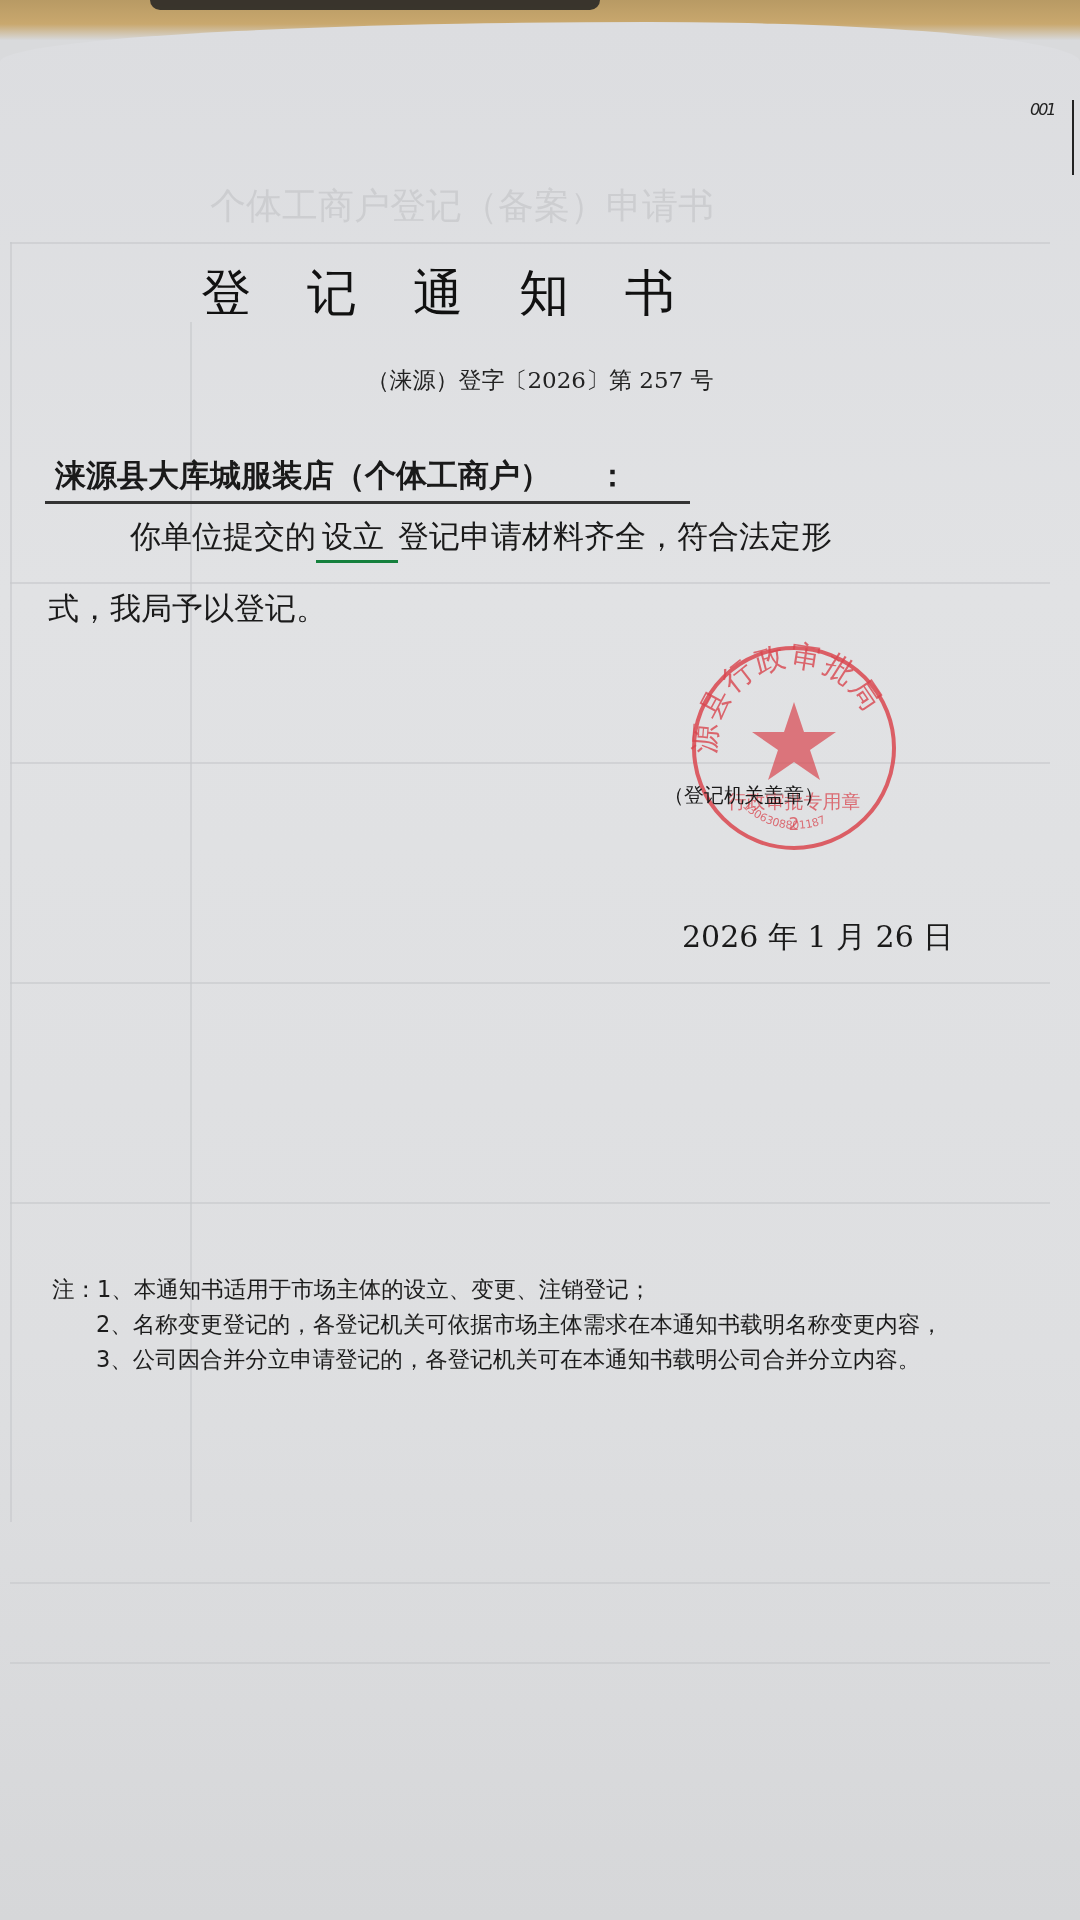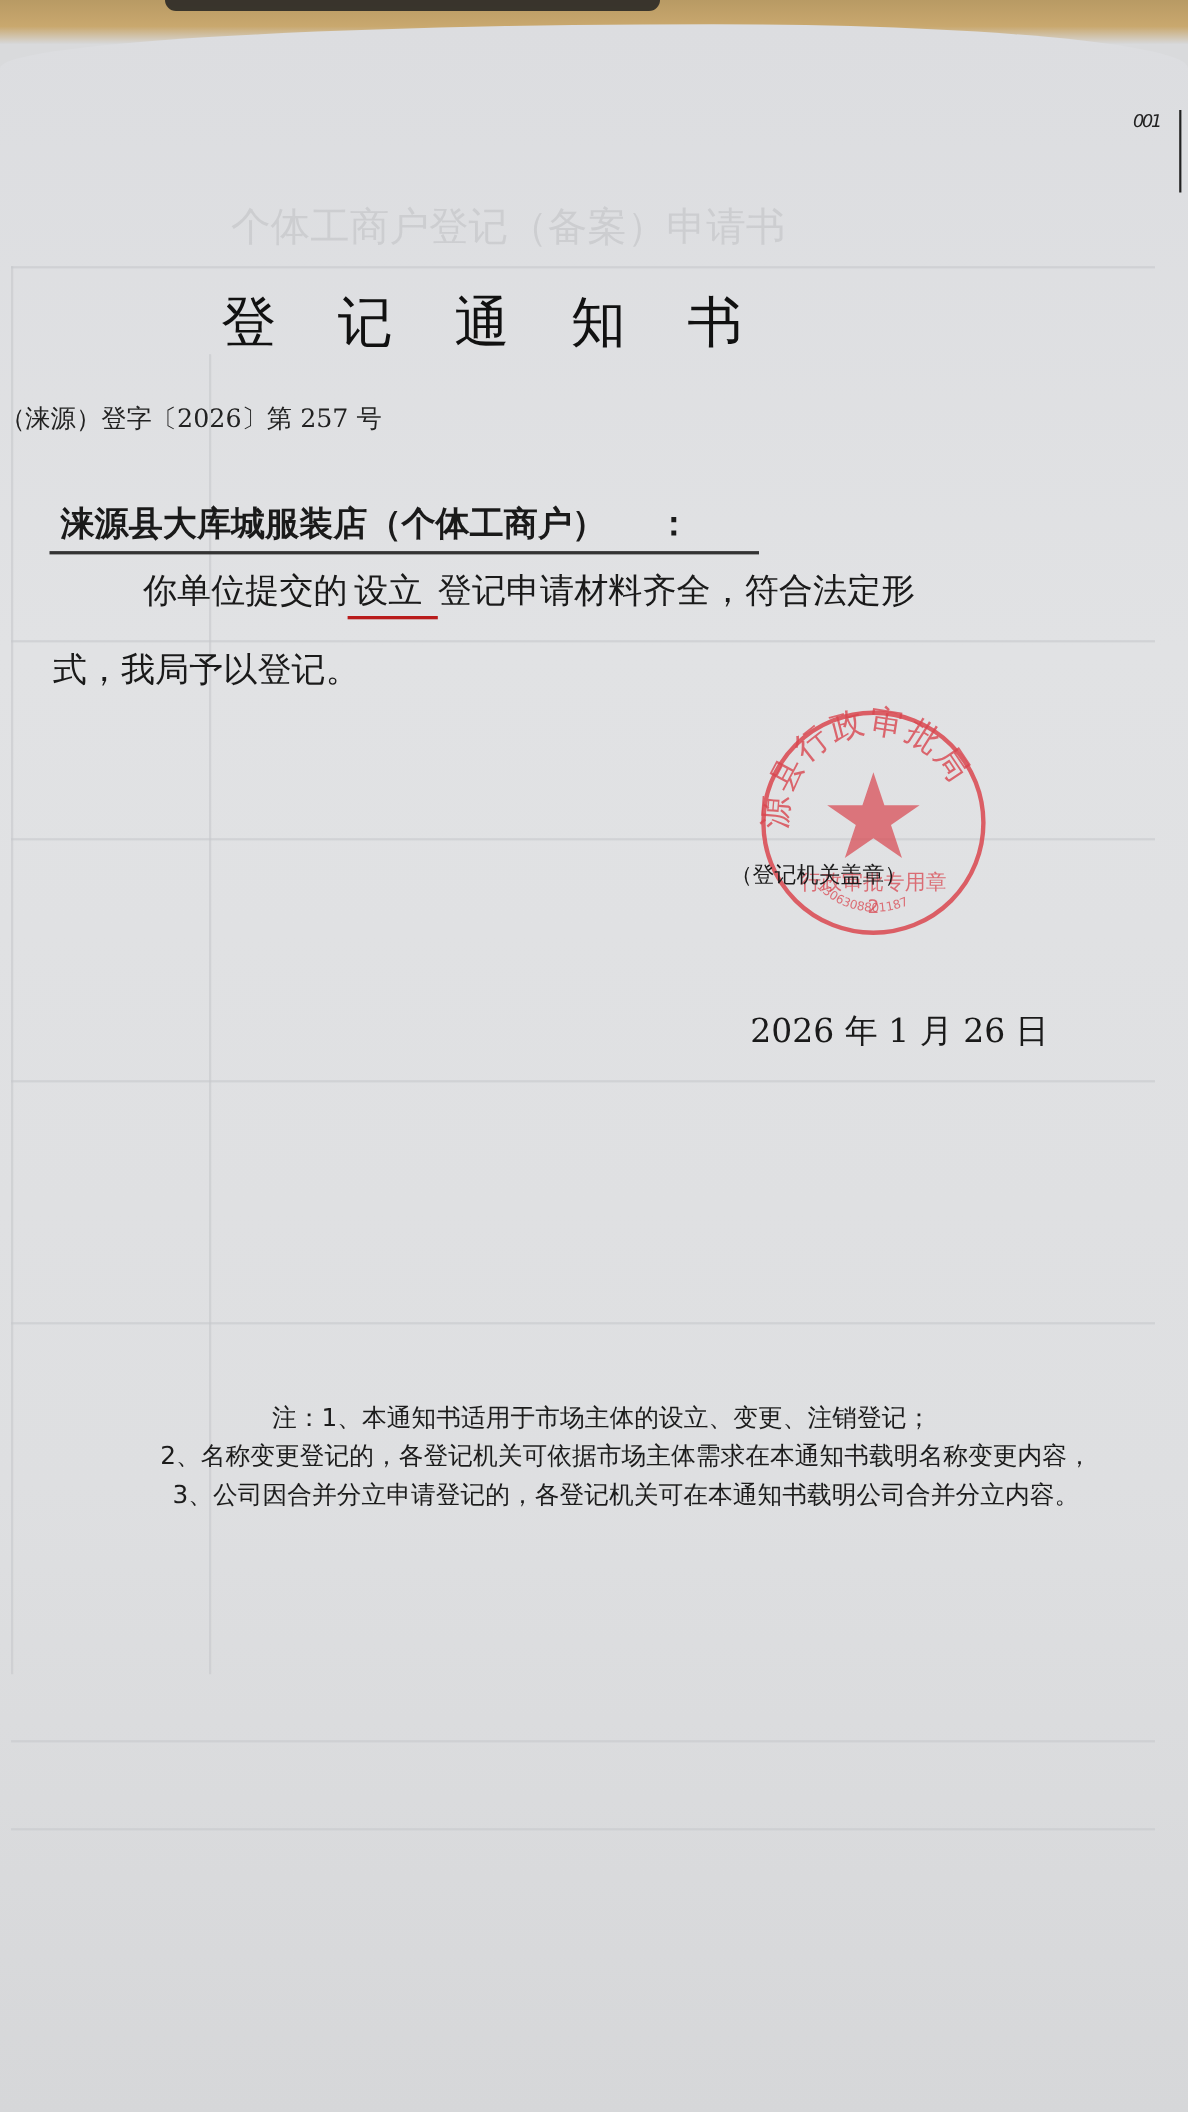--- a/index.html
+++ b/index.html
@@ -10,32 +10,32 @@
   .top-shadow{position:absolute;left:150px;top:0;width:450px;height:10px;background:#222;border-radius:0 0 200px 200px;opacity:.85;}
   .paper{position:absolute;left:0;top:22px;width:1080px;height:1898px;
     background:linear-gradient(180deg,#dcdde0 0%,#e1e2e4 30%,#dedfe1 70%,#d6d7d9 100%);
     border-top-left-radius:60% 40px;border-top-right-radius:40% 40px;}
   .ghost{position:absolute;color:#b9babd;opacity:.45;font-family:"DejaVu Sans","Liberation Sans",sans-serif;}
   .ghost-line{position:absolute;background:#c7c8cb;opacity:.6;}
   .pagenum{position:absolute;left:1030px;top:100px;font-family:"DejaVu Sans",sans-serif;font-size:16px;color:#222;font-style:italic;letter-spacing:-2px;}
   .pagemark{position:absolute;left:1072px;top:100px;width:2px;height:75px;background:#222;}
   .title{position:absolute;left:0;width:896px;top:260px;text-align:center;font-size:50px;letter-spacing:20px;
     font-family:"DejaVu Sans","Liberation Sans",sans-serif;font-weight:500;color:#111;}
-  .docno{position:absolute;left:0;width:1080px;top:365px;font-size:23px;color:#222;}
+  .docno{position:absolute;left:0;width:1080px;top:365px;text-align:center;font-size:23px;color:#222;}
   .addressee{position:absolute;left:45px;top:455px;width:635px;font-size:31px;border-bottom:3px solid #333;padding-left:10px;padding-bottom:4px;
     font-family:"DejaVu Sans","Liberation Sans",sans-serif;color:#1a1a1a;font-weight:bold;}
   .addressee .colon{margin-left:46px;}
   .body-line1{position:absolute;left:130px;top:516px;font-size:31px;font-family:"DejaVu Sans","Liberation Sans",sans-serif;color:#1a1a1a;}
-  .body-line1 .fill{display:inline-block;border-bottom:3px solid #b91c1c;padding:0 14px 2px 6px;}
+  .body-line1 .fill{display:inline-block;border-bottom:3px solid #15803d;padding:0 14px 2px 6px;}
   .body-line2{position:absolute;left:48px;top:588px;font-size:31px;font-family:"DejaVu Sans","Liberation Sans",sans-serif;color:#1a1a1a;}
   .seal{position:absolute;left:688px;top:640px;width:210px;height:215px;}
   .seal-label{position:absolute;left:664px;top:782px;font-size:20px;font-family:"DejaVu Sans",sans-serif;color:#1a1a1a;}
   .date{position:absolute;left:682px;top:917px;font-size:30px;color:#1a1a1a;}
   .notes{position:absolute;left:52px;top:1272px;width:990px;font-size:22.5px;line-height:35px;
-    font-family:"DejaVu Sans","Liberation Sans",sans-serif;color:#1c1c1c;text-align:center;}
+    font-family:"DejaVu Sans","Liberation Sans",sans-serif;color:#1c1c1c;}
   .notes .item{white-space:nowrap;}
   .notes .indent{padding-left:44px;}
 </style>
 </head>
 <body>
 
 <div class="top-edge"></div>
 <div class="top-shadow"></div>
 
 <div class="paper">

